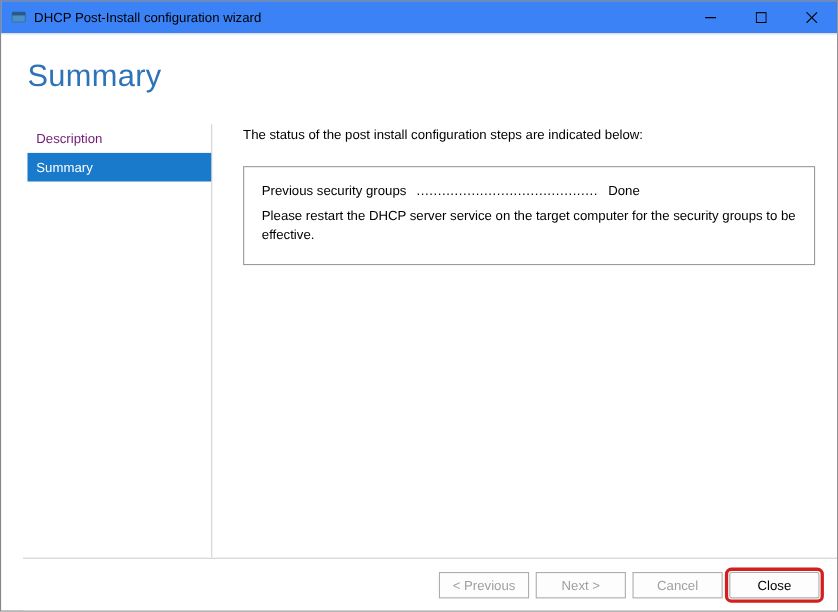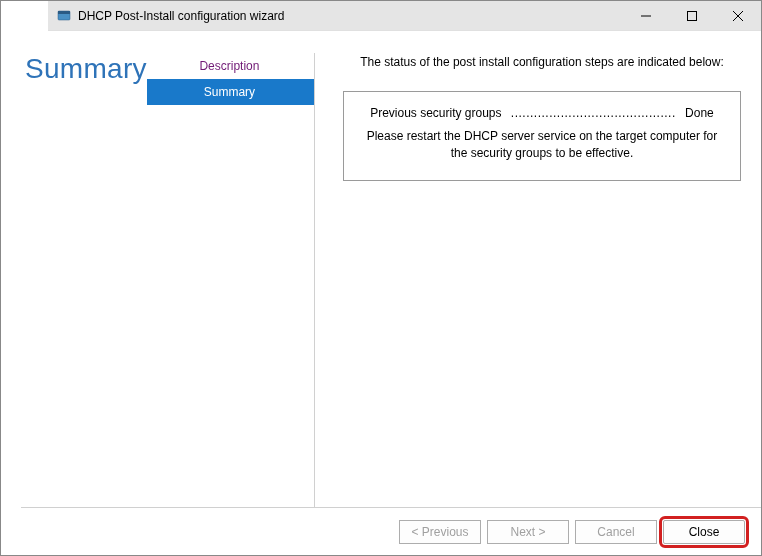--- a/index.html
+++ b/index.html
@@ -15,23 +15,22 @@
       border: 1px solid #888;
       display: flex;
       flex-direction: column;
       overflow: hidden;
     }
     .titlebar {
       height: 30px;
       display: flex;
       align-items: center;
       padding: 0 0 0 8px;
-      background: #e5e5e5;
+      background: #3b82f6;
       border-bottom: 1px solid #e0e0e0;
-      margin-left: 47px;
     }
     .titlebar-icon {
       width: 16px;
       height: 16px;
       margin-right: 6px;
       display: flex;
       align-items: center;
       justify-content: center;
     }
     .titlebar-title {
@@ -49,22 +48,21 @@
       align-items: center;
       justify-content: center;
       font-size: 10px;
       color: #000;
       cursor: pointer;
     }
     .content-area {
       flex: 1;
       padding: 22px 20px 0 24px;
       display: flex;
-      flex-direction: row;
-      text-align: center;
+      flex-direction: column;
     }
     .page-heading {
       font-size: 28px;
       font-weight: 300;
       color: #2e73b8;
       margin-bottom: 28px;
       letter-spacing: 0.3px;
     }
     .main-row {
       display: flex;

